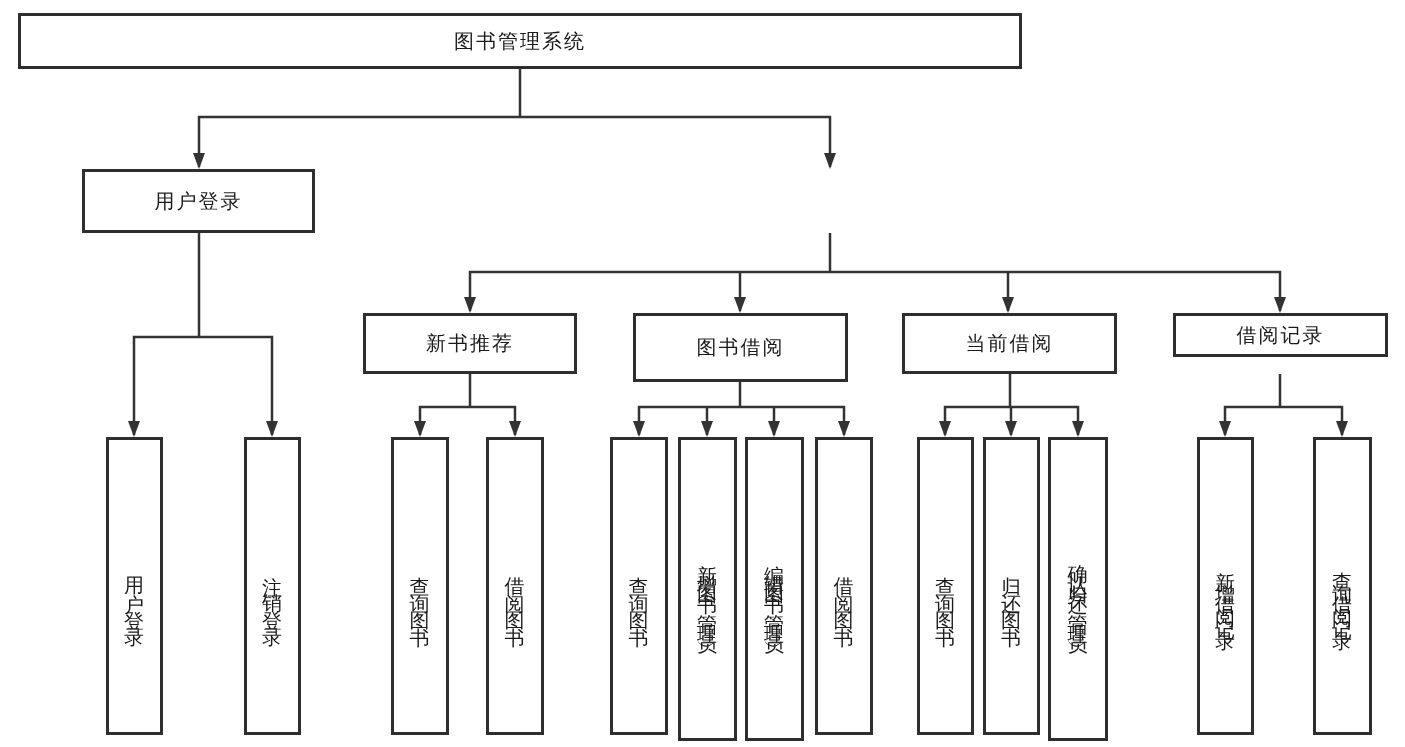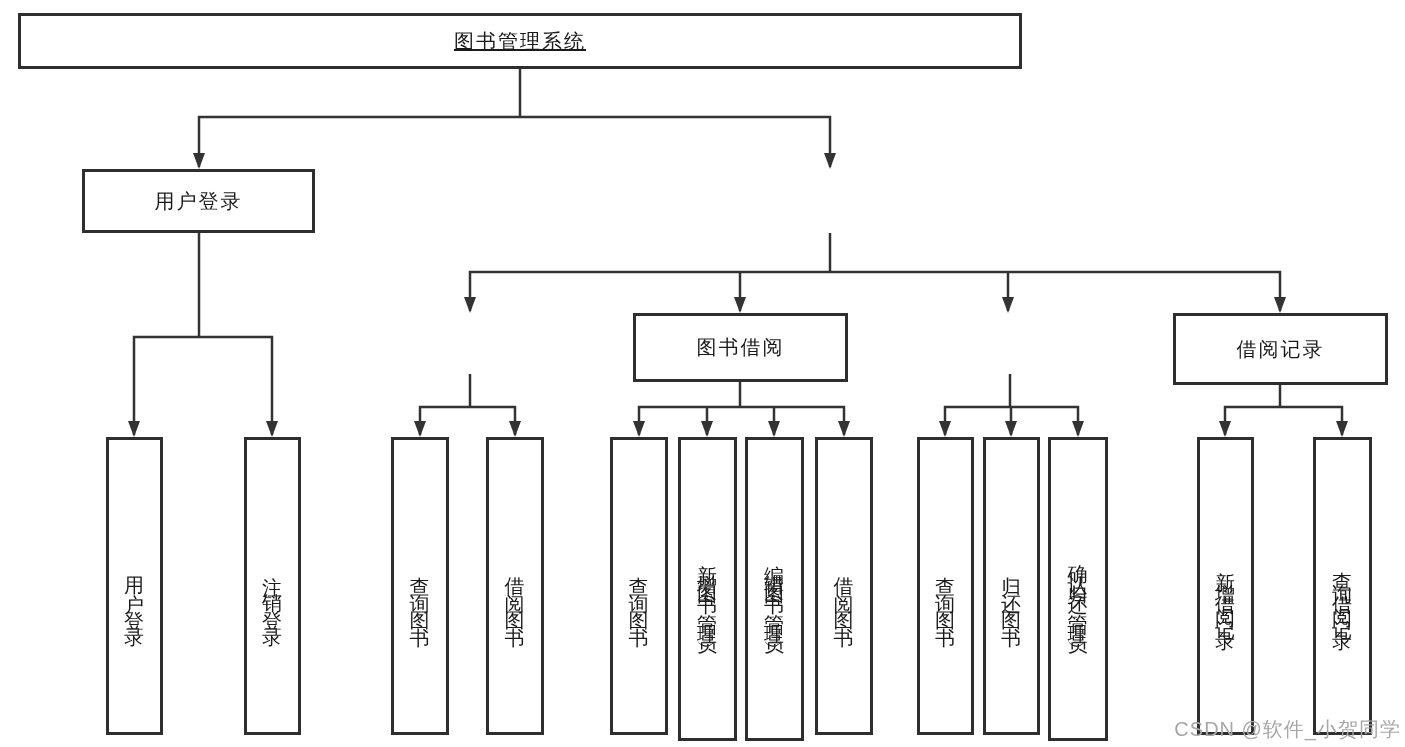--- a/index.html
+++ b/index.html
@@ -61,32 +61,38 @@
       <path d="M707,407 V435" marker-end="url(#arrow)"></path>
       <path d="M774,407 V435" marker-end="url(#arrow)"></path>
 
       <path d="M945,435 V407 H1078 V435" marker-start="url(#arrow)" marker-end="url(#arrow)"></path>
       <path d="M1011,407 V435" marker-end="url(#arrow)"></path>
 
       <path d="M1225,435 V407 H1342 V435" marker-start="url(#arrow)" marker-end="url(#arrow)"></path>
     </g>
   </svg>
 
-  <div class="box" style="left:18px;top:13px;width:1004px;height:56px;text-decoration:underline;">
+  <div class="box" style="left:18px;top:13px;width:1004px;height:56px;">
     <span class="h-label">图书管理系统</span>
   </div>
 
   <div class="box" style="left:82px;top:169px;width:233px;height:64px;">
     <span class="h-label">用户登录</span>
   </div>
 
+  <div class="box" style="left:363px;top:313px;width:214px;height:61px;">
+    <span class="h-label">新书推荐</span>
+  </div>
   <div class="box" style="left:633px;top:313px;width:215px;height:69px;">
     <span class="h-label">图书借阅</span>
   </div>
-  <div class="box" style="left:1173px;top:313px;width:215px;height:72px;">
+  <div class="box" style="left:902px;top:313px;width:215px;height:61px;">
+    <span class="h-label">当前借阅</span>
+  </div>
+  <div class="box" style="left:1173px;top:313px;width:215px;height:44px;">
     <span class="h-label">借阅记录</span>
   </div>
 
   <div class="box leaf" style="left:106px;top:437px;width:57px;height:298px;">
     <span class="ls-4">用户登录</span>
   </div>
   <div class="box leaf" style="left:244px;top:437px;width:57px;height:298px;">
     <span class="ls-4">注销登录</span>
   </div>
 
@@ -120,15 +126,14 @@
     <span class="ls-9">确认归还（管理员）</span>
   </div>
 
   <div class="box leaf" style="left:1197px;top:437px;width:57px;height:298px;">
     <span class="ls-6">新增借阅记录</span>
   </div>
   <div class="box leaf" style="left:1313px;top:437px;width:59px;height:298px;">
     <span class="ls-6">查询借阅记录</span>
   </div>
 
-  <div class="watermark">CSDN @软件_小贺同学</div>
 
 </div>
 
 </body></html>

